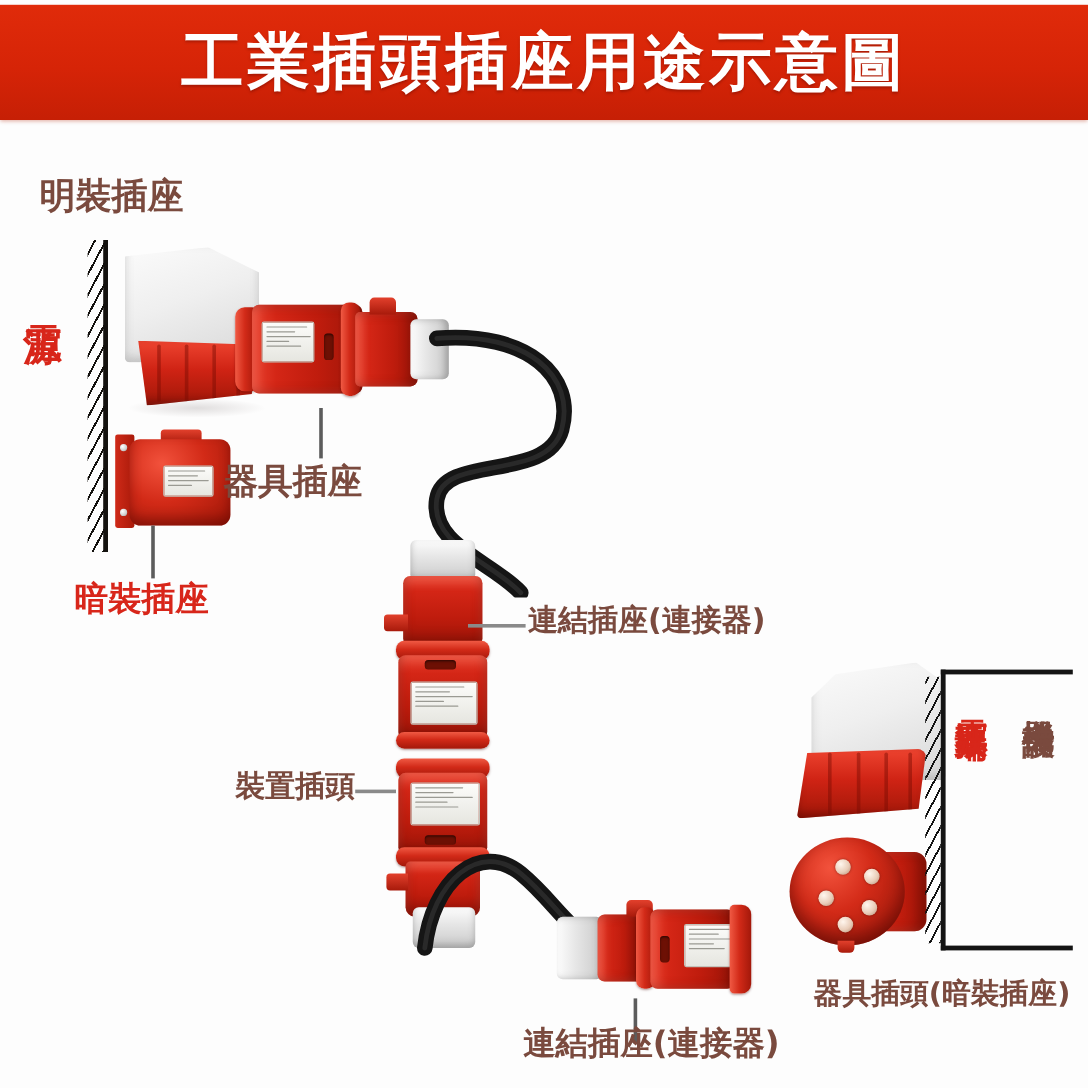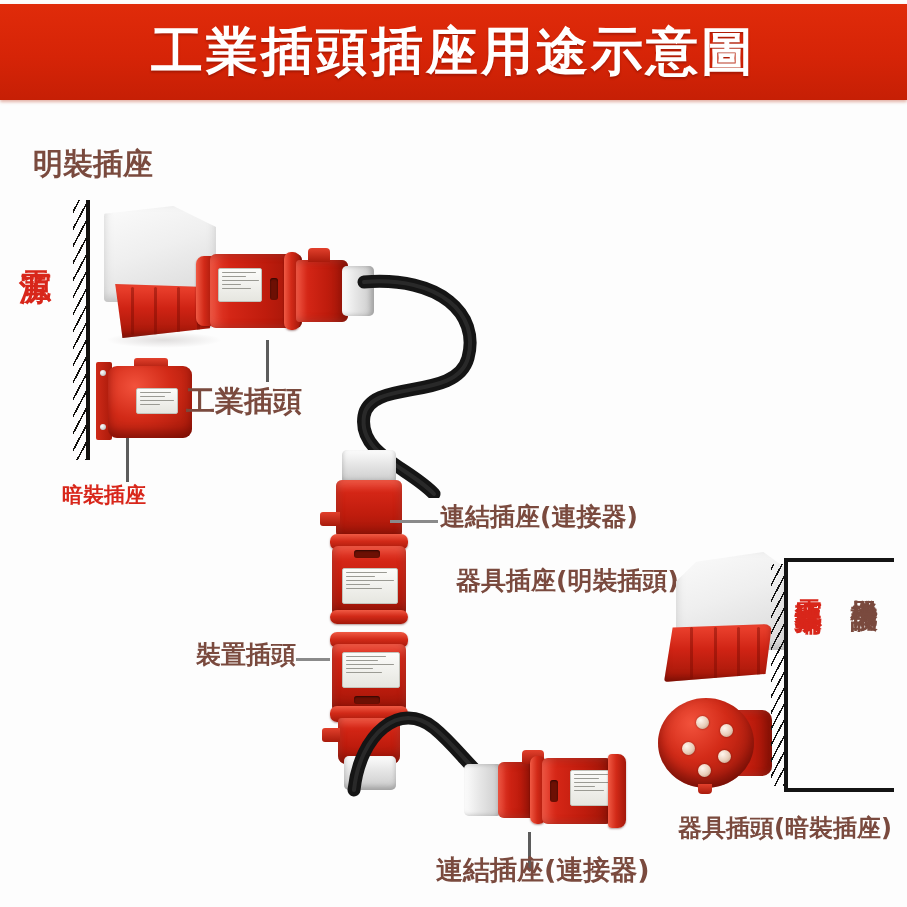--- a/index.html
+++ b/index.html
@@ -236,21 +236,21 @@
 
     <div class="nameplate" style="left:40px;top:30px;width:40px;height:24px;">
       <i style="width:78%"></i>
         <i style="width:62%"></i>
         <i style="width:85%"></i>
         <i style="width:50%"></i>
     </div>
   </div>
 
   <div class="leader-v" style="left:126px;top:438px;height:44px;"></div>
-  <div class="lbl lbl-red" style="left:62px;top:484px;font-size:21px;">暗裝插座</div>
+  <div class="lbl lbl-red" style="left:62px;top:484px;font-size:28px;">暗裝插座</div>
 
   <div class="dev" style="left:196px;top:246px;width:176px;height:92px;">
 
     <div class="ring h" style="left:0px;top:10px;width:18px;height:70px;border-radius:8px 4px 4px 8px;"></div>
 
     <div class="barrel h" style="left:14px;top:8px;width:92px;height:74px;"></div>
 
     <div class="ring h" style="left:88px;top:6px;width:16px;height:78px;"></div>
 
     <div class="barrel h" style="left:100px;top:14px;width:52px;height:62px;border-radius:4px 6px 6px 4px;"></div>
@@ -264,21 +264,21 @@
         <i style="width:58%"></i>
         <i style="width:88%"></i>
         <i style="width:46%"></i>
         <i style="width:70%"></i>
     </div>
 
     <div class="slot" style="left:74px;top:32px;width:8px;height:22px;"></div>
   </div>
 
   <div class="leader-v" style="left:266px;top:340px;height:42px;"></div>
-  <div class="lbl lbl-dark" style="left:186px;top:386px;font-size:29px;">工業插頭</div>
+  <div class="lbl lbl-dark" style="left:186px;top:386px;font-size:29px;">器具插座</div>
 
   <svg class="cable" style="left:350px;top:258px;" width="200" height="240" viewBox="0 0 200 240">
     <path d="M 14 24 C 90 18, 130 56, 118 100 C 106 144, 20 120, 14 158 C 8 196, 60 210, 84 236" fill="none" stroke="#151515" stroke-width="13" stroke-linecap="round"></path>
     <path d="M 14 24 C 90 18, 130 56, 118 100 C 106 144, 20 120, 14 158 C 8 196, 60 210, 84 236" fill="none" stroke="#3a3a3a" stroke-width="4" stroke-linecap="round" opacity="0.55"></path>
   </svg>
 
   <div class="dev" style="left:318px;top:450px;width:108px;height:340px;">
 
     <div class="gland" style="left:24px;top:0px;width:54px;height:34px;"></div>
 
@@ -312,21 +312,20 @@
 
     <div class="barrel" style="left:20px;top:268px;width:62px;height:46px;border-radius:4px 4px 8px 8px;"></div>
     <div class="tab" style="left:4px;top:278px;width:18px;height:14px;border-radius:3px 0 0 3px;"></div>
 
     <div class="gland" style="left:26px;top:306px;width:52px;height:34px;"></div>
   </div>
 
   <div class="leader-h" style="left:390px;top:520px;width:48px;"></div>
   <div class="lbl lbl-dark" style="left:440px;top:504px;font-size:25px;">連結插座(連接器)</div>
 
-  <div class="lbl lbl-dark" style="left:456px;top:568px;font-size:25px;">器具插座(明裝插頭)</div>
 
   <div class="leader-h" style="left:296px;top:658px;width:34px;"></div>
   <div class="lbl lbl-dark" style="left:196px;top:642px;font-size:25px;">裝置插頭</div>
 
   <svg class="cable" style="left:338px;top:694px;" width="210" height="120" viewBox="0 0 210 120">
     <path d="M 16 96 C 22 40, 62 6, 96 34 C 130 62, 142 96, 182 98" fill="none" stroke="#151515" stroke-width="13" stroke-linecap="round"></path>
     <path d="M 16 96 C 22 40, 62 6, 96 34 C 130 62, 142 96, 182 98" fill="none" stroke="#3a3a3a" stroke-width="4" stroke-linecap="round" opacity="0.55"></path>
   </svg>
 
   <div class="dev" style="left:464px;top:748px;width:176px;height:86px;">

